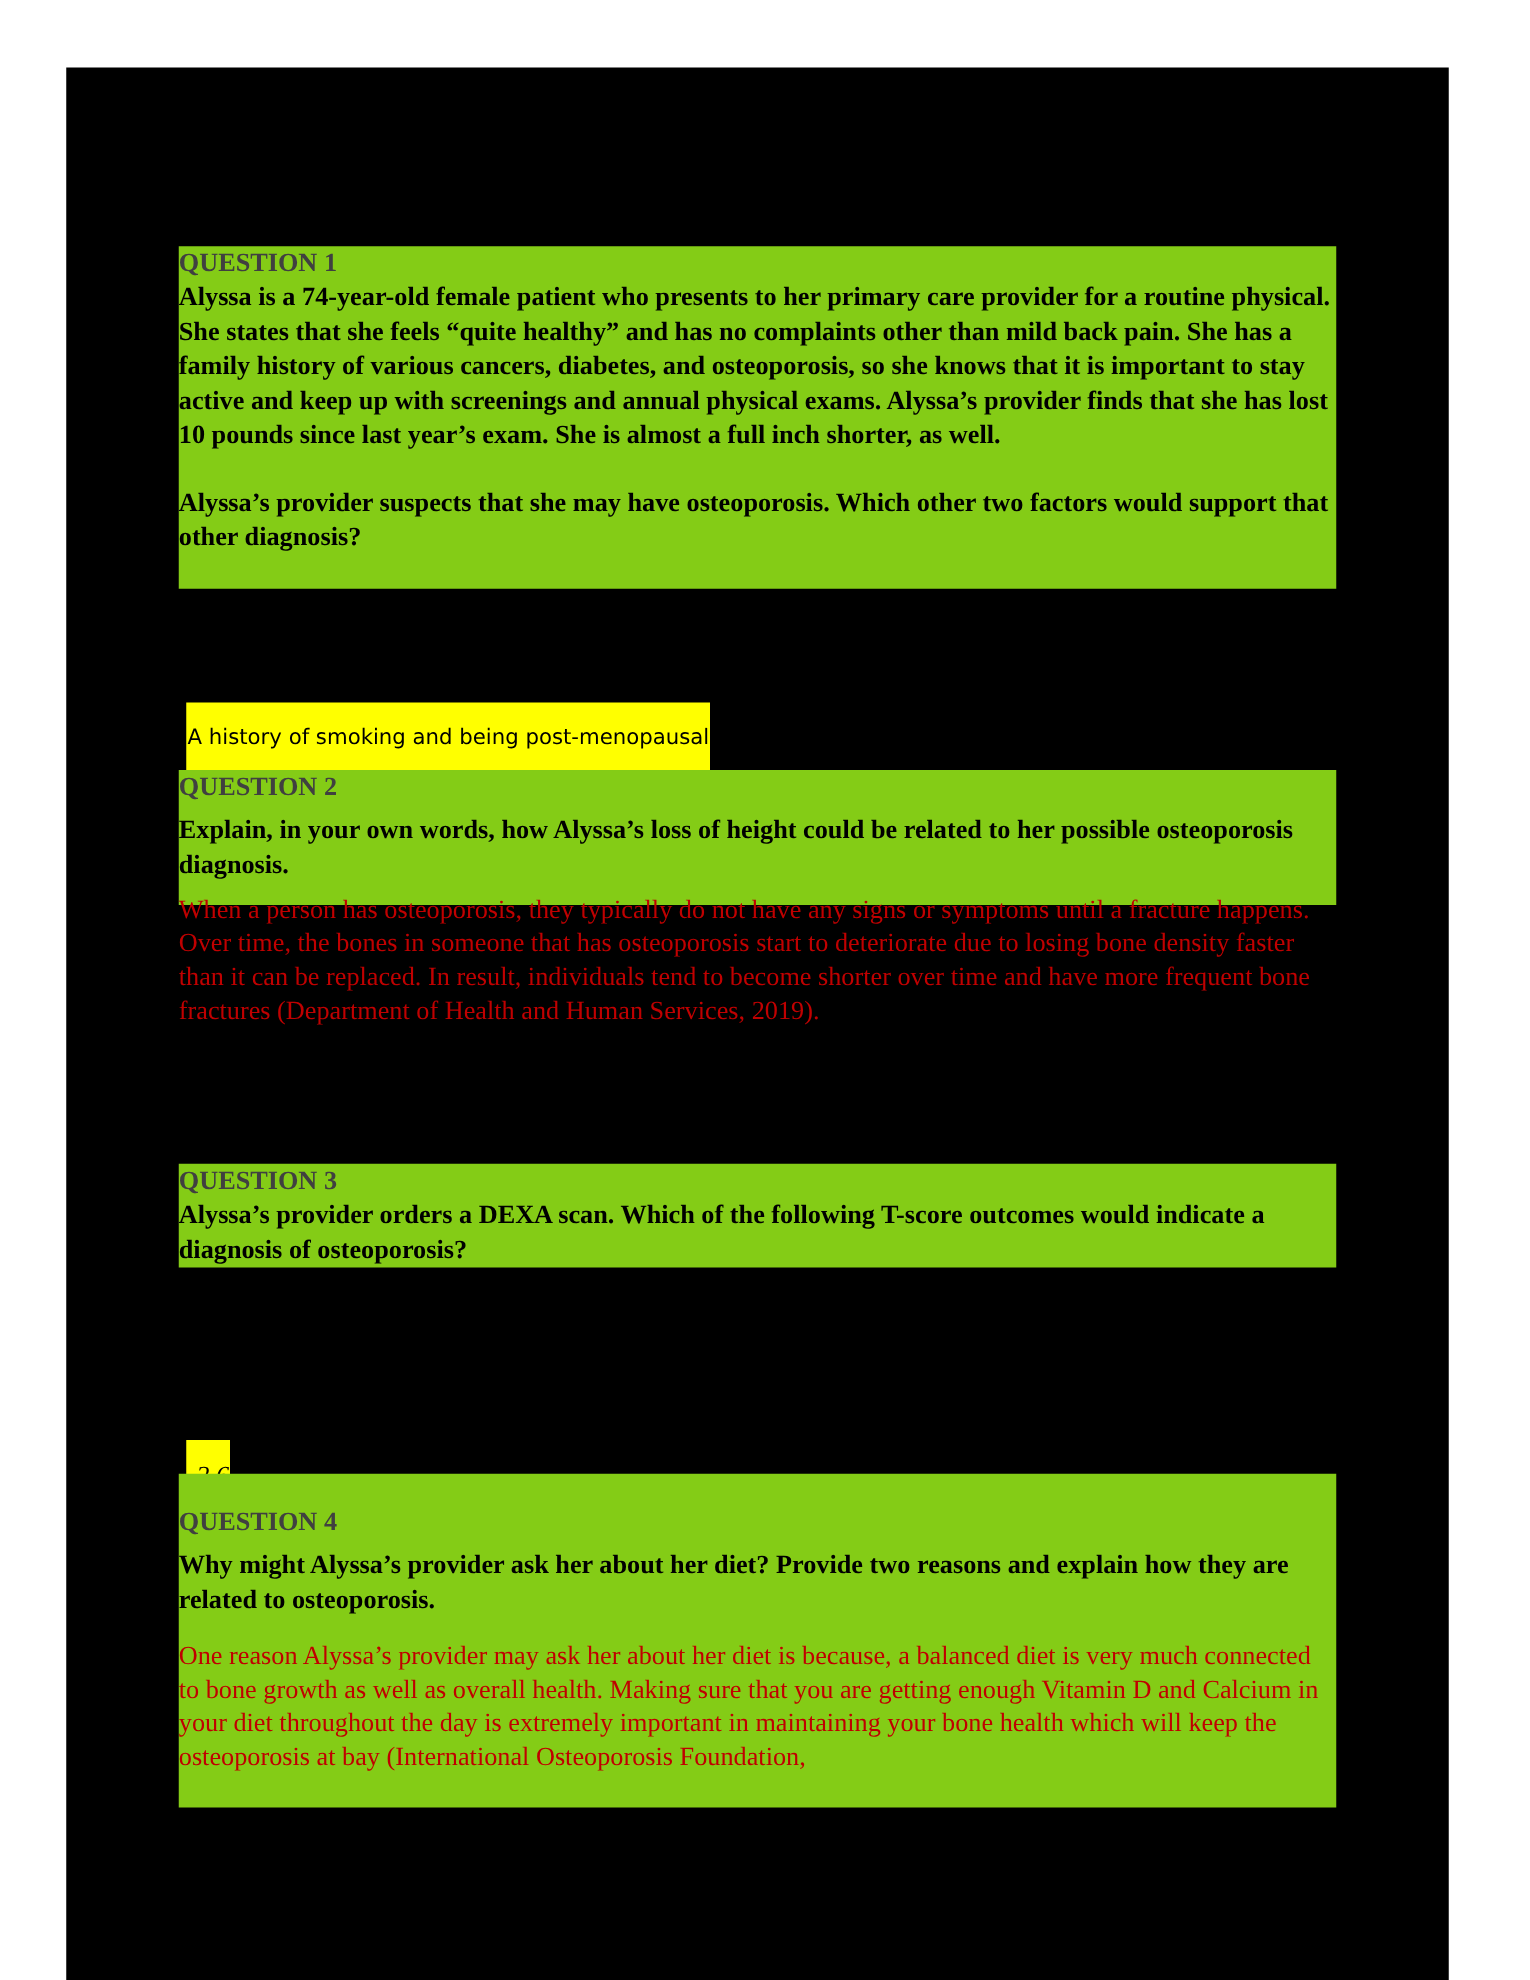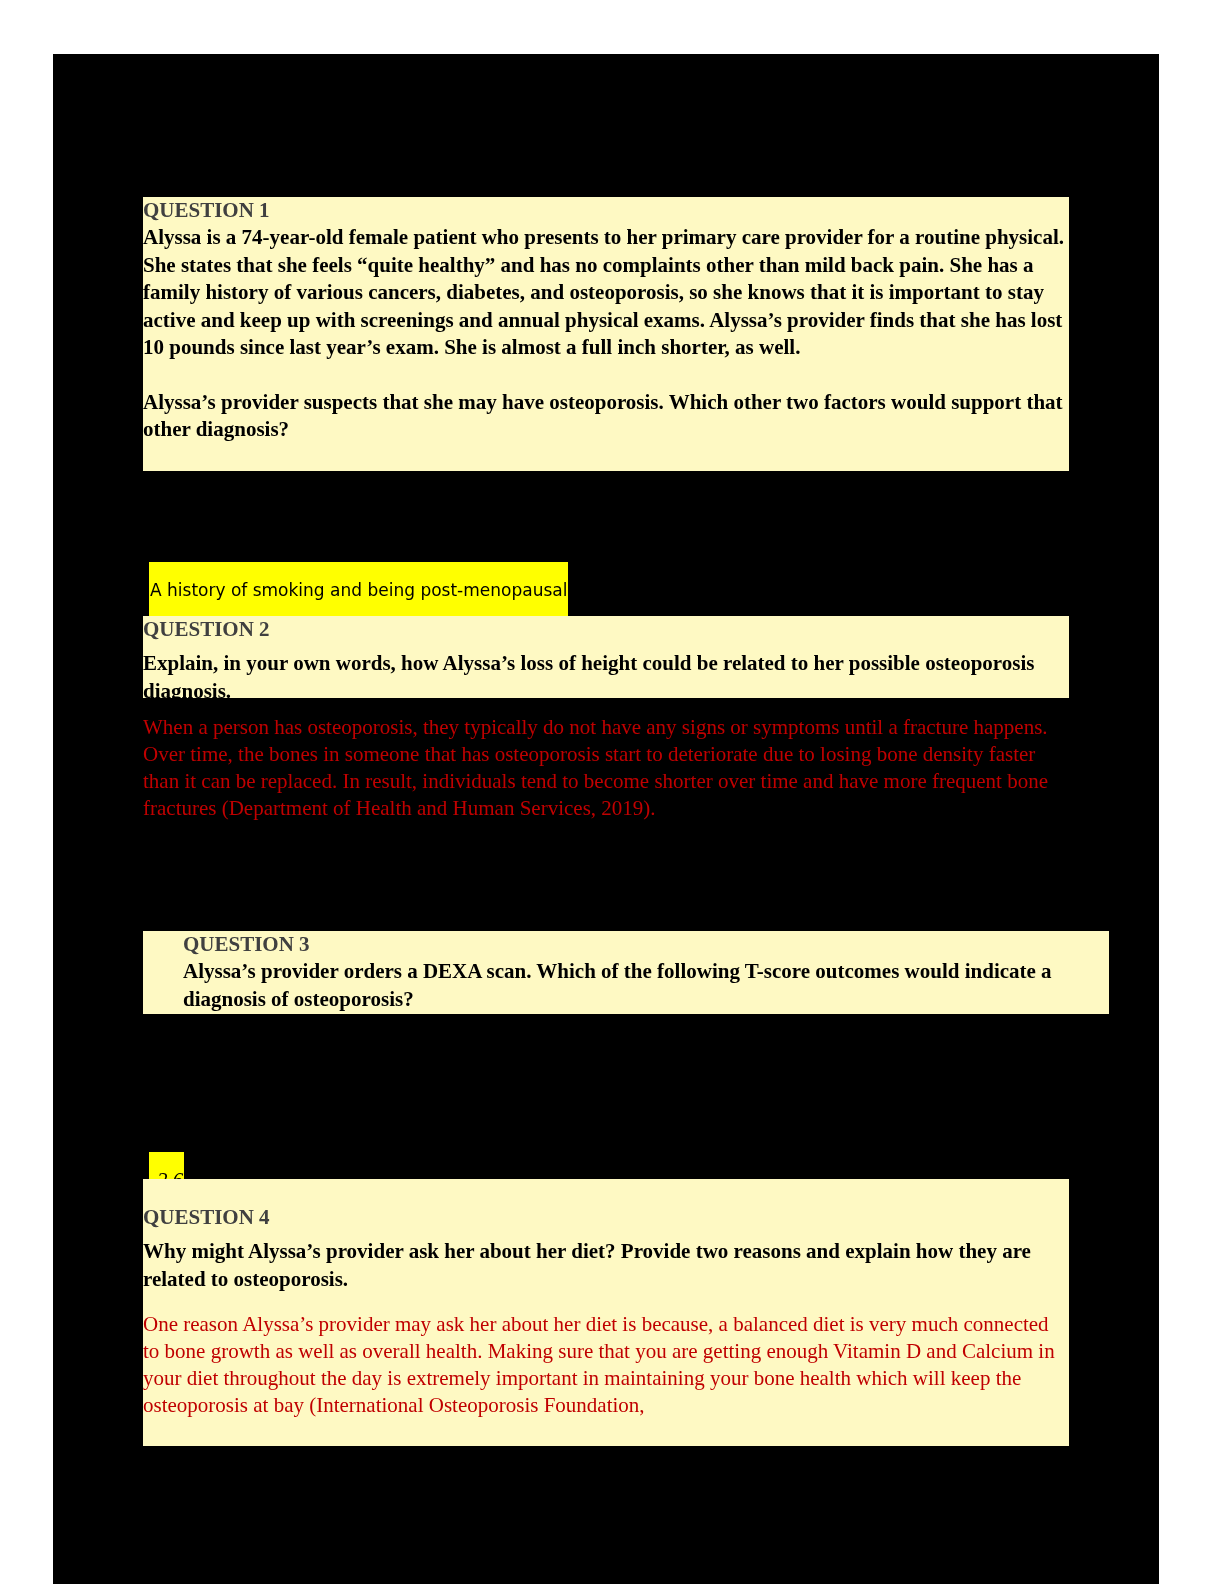--- a/index.html
+++ b/index.html
@@ -2,21 +2,21 @@
 <html><head>
   <meta charset="utf-8">
   <style>
     html, body { margin: 0; padding: 0; background: #ffffff; }
     body { width: 1224px; height: 1584px; position: relative; overflow: hidden; }
     .page {
       position: absolute; left: 53px; top: 54px; width: 1106px; height: 1530px;
       background: #000000;
     }
     .block {
-      position: absolute; left: 143px; width: 926px; background: #fef9c3;
+      position: absolute; left: 143px; width: 926px; background: #84cc16;
       font-family: "Liberation Serif", serif; color: #000;
     }
     .qtitle { font-weight: bold; color: #404040; font-size: 21px; line-height: 27px; }
     .qtext { font-weight: bold; font-size: 21px; line-height: 27.5px; }
     .answer-red { font-family: "Liberation Serif", serif; color: #c00000; font-size: 21px; line-height: 27px; }
     .hl {
       position: absolute; background: #ffff00; color: #000;
       font-size: 19px; line-height: 25px; padding: 16px 1px;
     }
     .hl.sans { font-family: "DejaVu Sans", sans-serif; font-size: 17px; }
@@ -30,28 +30,28 @@
 
 <div class="block" style="top:197px; height:274px;">
   <div class="qtitle">QUESTION 1</div>
   <div class="qtext">Alyssa is a 74-year-old female patient who presents to her primary care provider for a routine physical. She states that she feels “quite healthy” and has no complaints other than mild back pain. She has a family history of various cancers, diabetes, and osteoporosis, so she knows that it is important to stay active and keep up with screenings and annual physical exams. Alyssa’s provider finds that she has lost 10 pounds since last year’s exam. She is almost a full inch shorter, as well.</div>
   <div class="gap"></div>
   <div class="qtext">Alyssa’s provider suspects that she may have osteoporosis. Which other two factors would support that other diagnosis?</div>
 </div>
 
 <div class="hl sans" style="left:149px; top:562px;">A history of smoking and being post-menopausal</div>
 
-<div class="block" style="top:616px; height:82px;">
+<div class="block" style="top:616px; height:108px;">
   <div class="qtitle" style="margin-bottom:7px;">QUESTION 2</div>
   <div class="qtext">Explain, in your own words, how Alyssa’s loss of height could be related to her possible osteoporosis diagnosis.</div>
 </div>
 
 <div class="answer-red" style="position:absolute; left:143px; top:714px; width:930px;">When a person has osteoporosis, they typically do not have any signs or symptoms until a fracture happens. Over time, the bones in someone that has osteoporosis start to deteriorate due to losing bone density faster than it can be replaced. In result, individuals tend to become shorter over time and have more frequent bone fractures (Department of Health and Human Services, 2019).</div>
 
-<div class="block" style="top:931px; height:83px;padding-left:40px;">
+<div class="block" style="top:931px; height:83px;">
   <div class="qtitle">QUESTION 3</div>
   <div class="qtext">Alyssa’s provider orders a DEXA scan. Which of the following T-score outcomes would indicate a diagnosis of osteoporosis?</div>
 </div>
 
 <div class="hl serif" style="left:149px; top:1152px;font-style:italic;">-2.6</div>
 
 <div class="block" style="top:1179px; height:267px;">
   <div style="height:25px;"></div>
   <div class="qtitle" style="margin-bottom:7px;">QUESTION 4</div>
   <div class="qtext" style="margin-bottom:18px;">Why might Alyssa’s provider ask her about her diet? Provide two reasons and explain how they are related to osteoporosis.</div>

